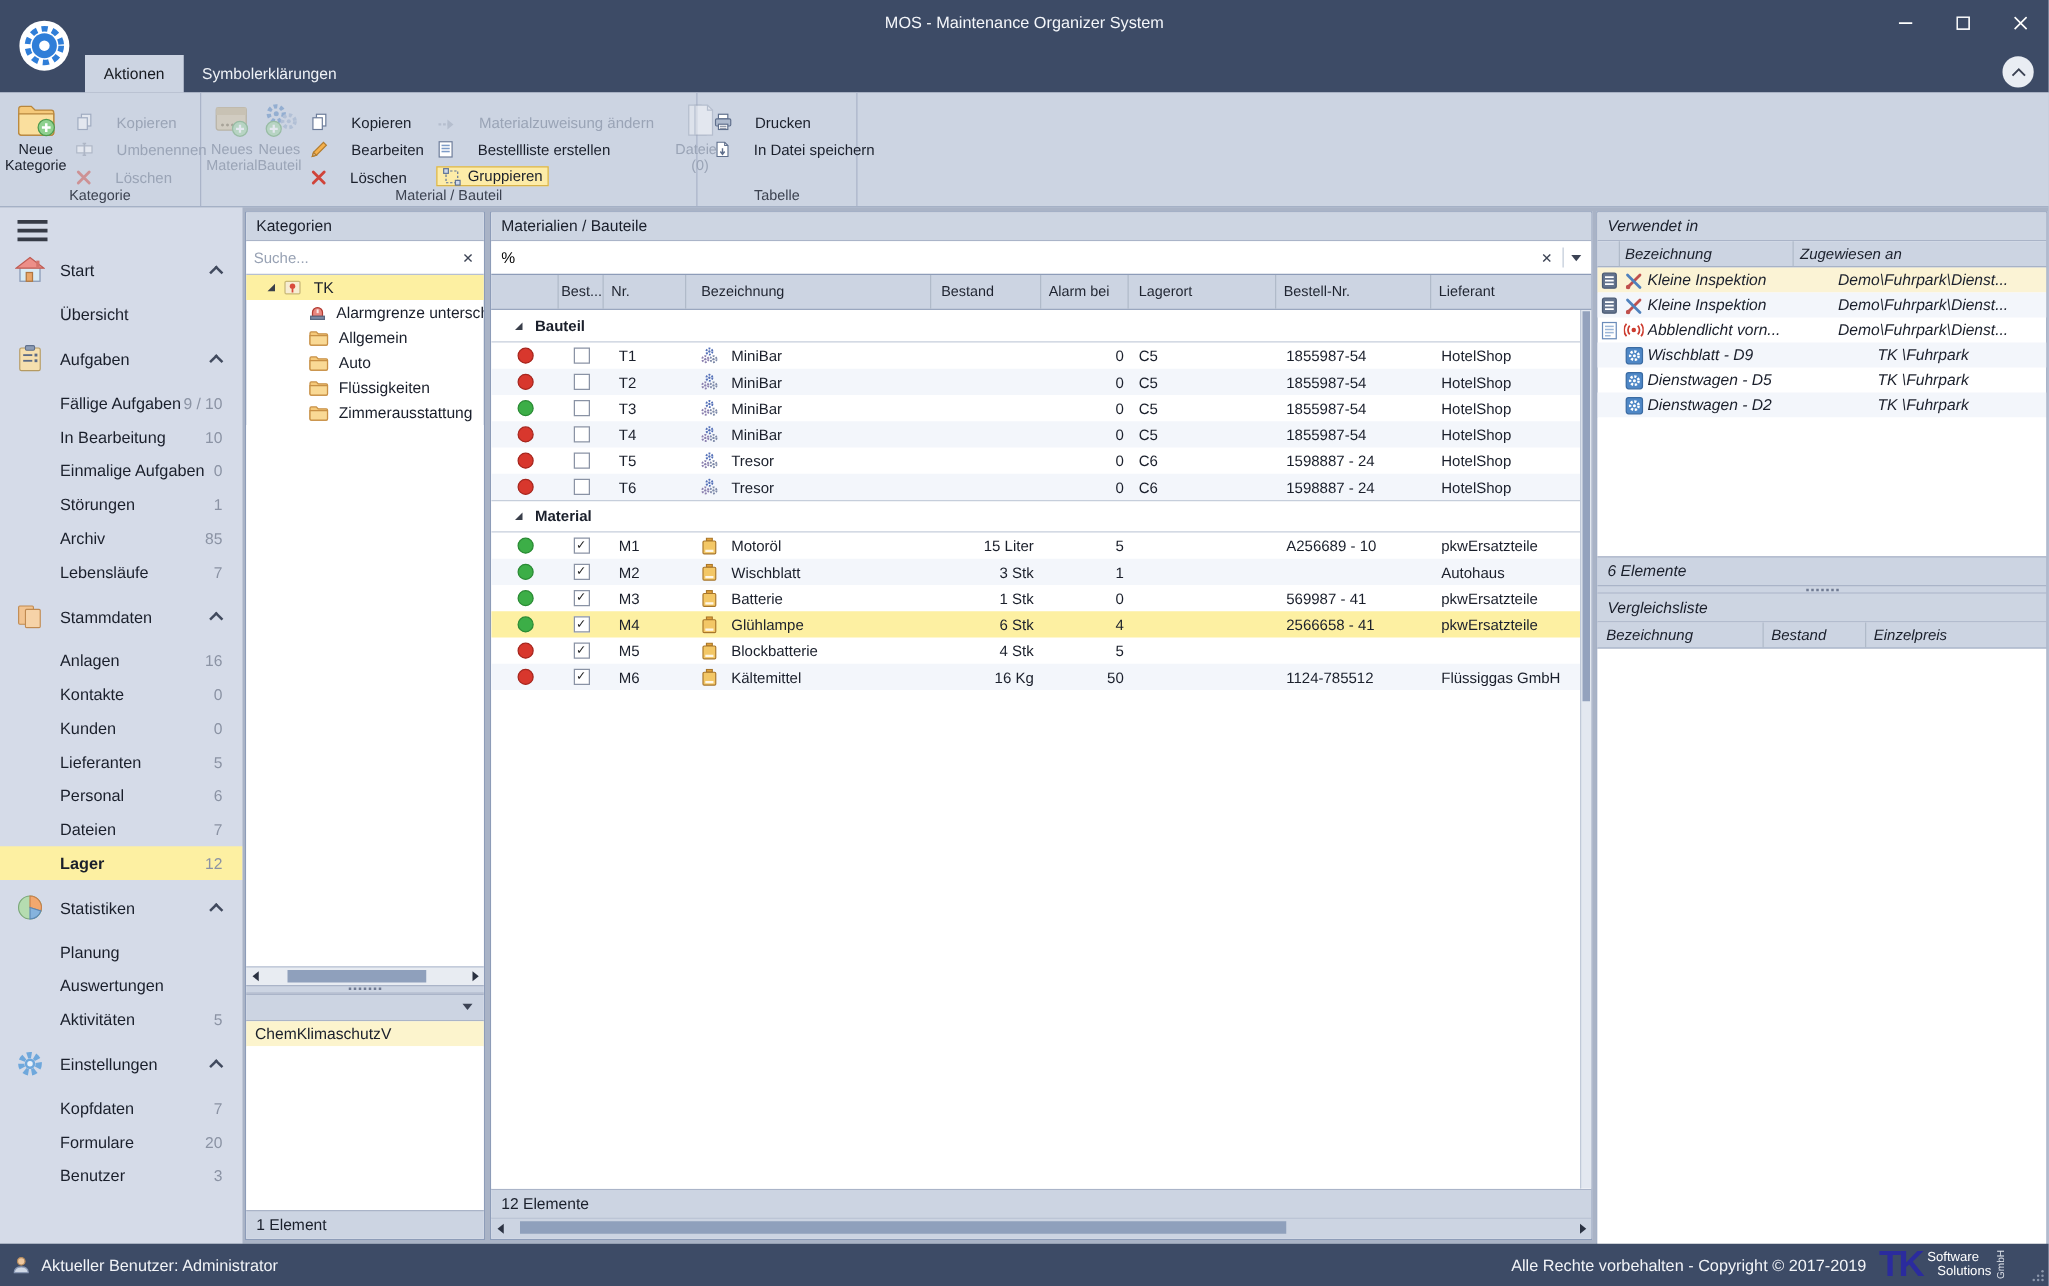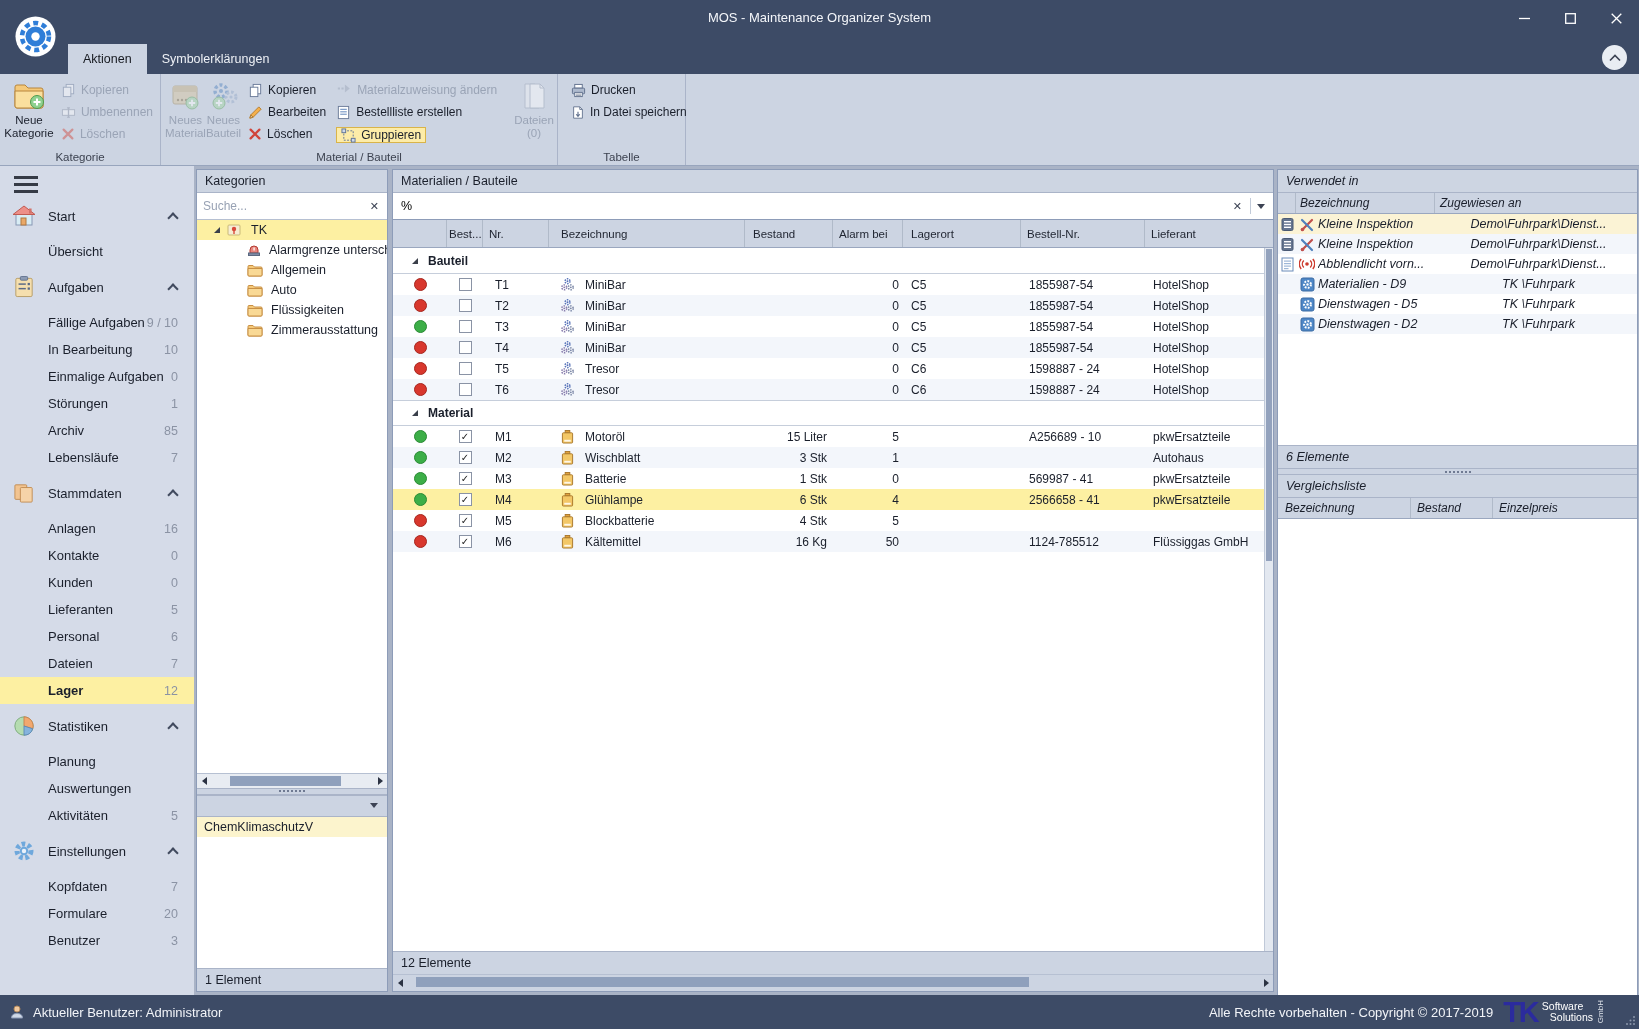--- a/index.html
+++ b/index.html
@@ -22,21 +22,21 @@
   .collapse-btn{position:absolute;right:12px;top:5px;width:25px;height:25px;border-radius:50%;background:#e9edf3;display:flex;align-items:center;justify-content:center;}
 
   
   .ribbon{position:absolute;left:0;top:74px;width:1639px;height:92px;background:#ccd4e2;border-bottom:1px solid #98a5bd;display:flex;}
   .rgroup{position:relative;height:100%;border-right:1px solid #aab4c9;padding-top:5px;}
   .rgroup-label{position:absolute;bottom:2px;left:0;right:0;text-align:center;font-size:11.5px;color:#3c4250;}
   .rgroup-content{display:flex;align-items:flex-start;padding:0 4px;}
   .bigbtn{width:56px;display:flex;flex-direction:column;align-items:center;text-align:center;font-size:11.5px;line-height:13px;padding-top:2px;}
   .bigbtn .ric{margin-bottom:3px;}
   .btnstack{display:flex;flex-direction:column;margin-left:4px;margin-top:4px;}
-  .smallbtn{height:22px;display:flex;align-items:flex-start;gap:5px;font-size:12px;padding:0 3px;white-space:nowrap;}
+  .smallbtn{height:22px;display:flex;align-items:flex-end;gap:18px;font-size:12px;padding:0 3px;white-space:nowrap;}
   .dis{color:#9aa4b6;}
   .dis svg{opacity:.45;}
   .hlbox{display:flex;align-items:center;gap:5px;background:#fdeca8;border:1px solid #d9b44a;height:16px;padding:0 4px;}
   .notizbox{width:147px;height:60px;background:#fbf5a2;border:1px solid #c6bd7d;margin:4px auto 0;}
   .g-kategorie{width:161px;}
   .g-mb{width:397px;}
   .g-notiz{width:164px;}
   .g-tabelle{width:128px;}
   .g-rest{flex:1;border-right:none;}
 
@@ -1043,21 +1043,21 @@
         </div>
         <div class="u-row alt">
     <span class="u-i1"></span>
     <span class="u-i2">
             <svg viewBox="0 0 15 15" width="15" height="15">
               <rect x="1" y="1" width="13" height="13" rx="2" fill="#4e87c6" stroke="#3a6ba3"></rect>
               <circle cx="7.5" cy="7.5" r="3.4" fill="none" stroke="#fff" stroke-width="2" stroke-dasharray="1.8 1.3"></circle>
               <circle cx="7.5" cy="7.5" r="1.2" fill="#fff"></circle>
             </svg>
           </span>
-    <span class="u-name">Materialien - D9</span>
+    <span class="u-name">Wischblatt - D9</span>
     <span class="u-assigned">TK \Fuhrpark</span>
         </div>
         <div class="u-row">
     <span class="u-i1"></span>
     <span class="u-i2">
             <svg viewBox="0 0 15 15" width="15" height="15">
               <rect x="1" y="1" width="13" height="13" rx="2" fill="#4e87c6" stroke="#3a6ba3"></rect>
               <circle cx="7.5" cy="7.5" r="3.4" fill="none" stroke="#fff" stroke-width="2" stroke-dasharray="1.8 1.3"></circle>
               <circle cx="7.5" cy="7.5" r="1.2" fill="#fff"></circle>
             </svg>

